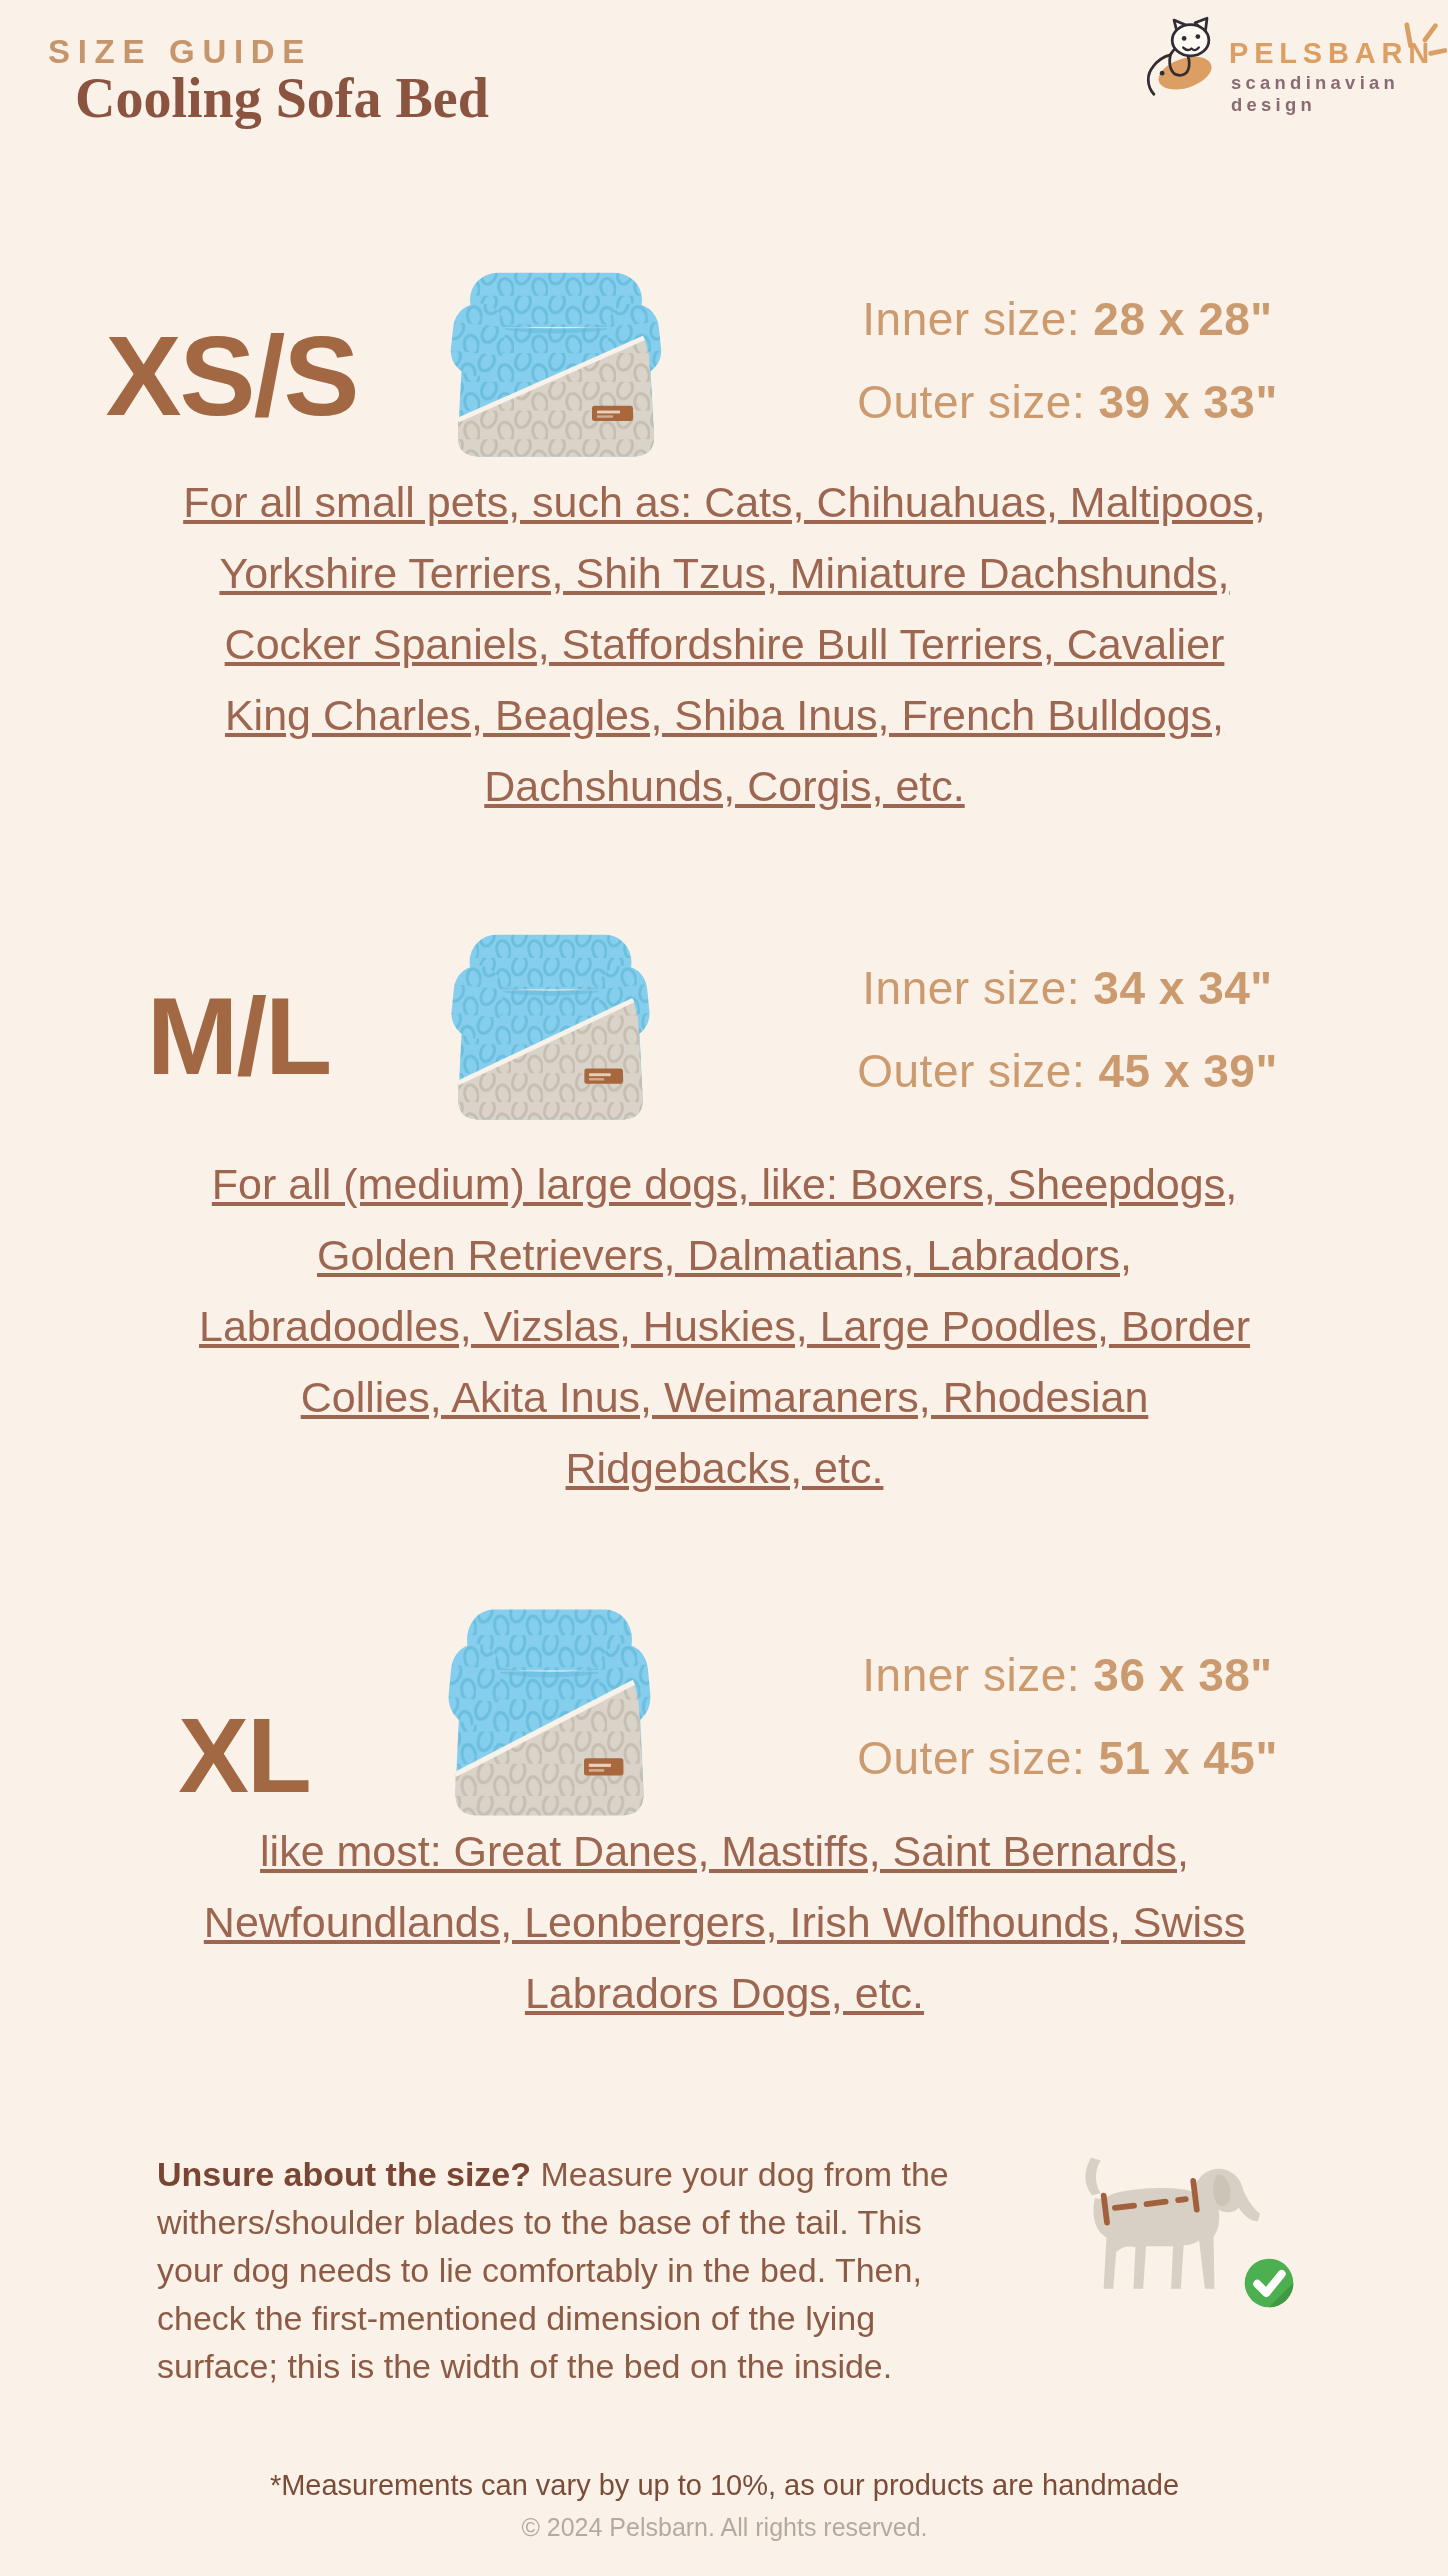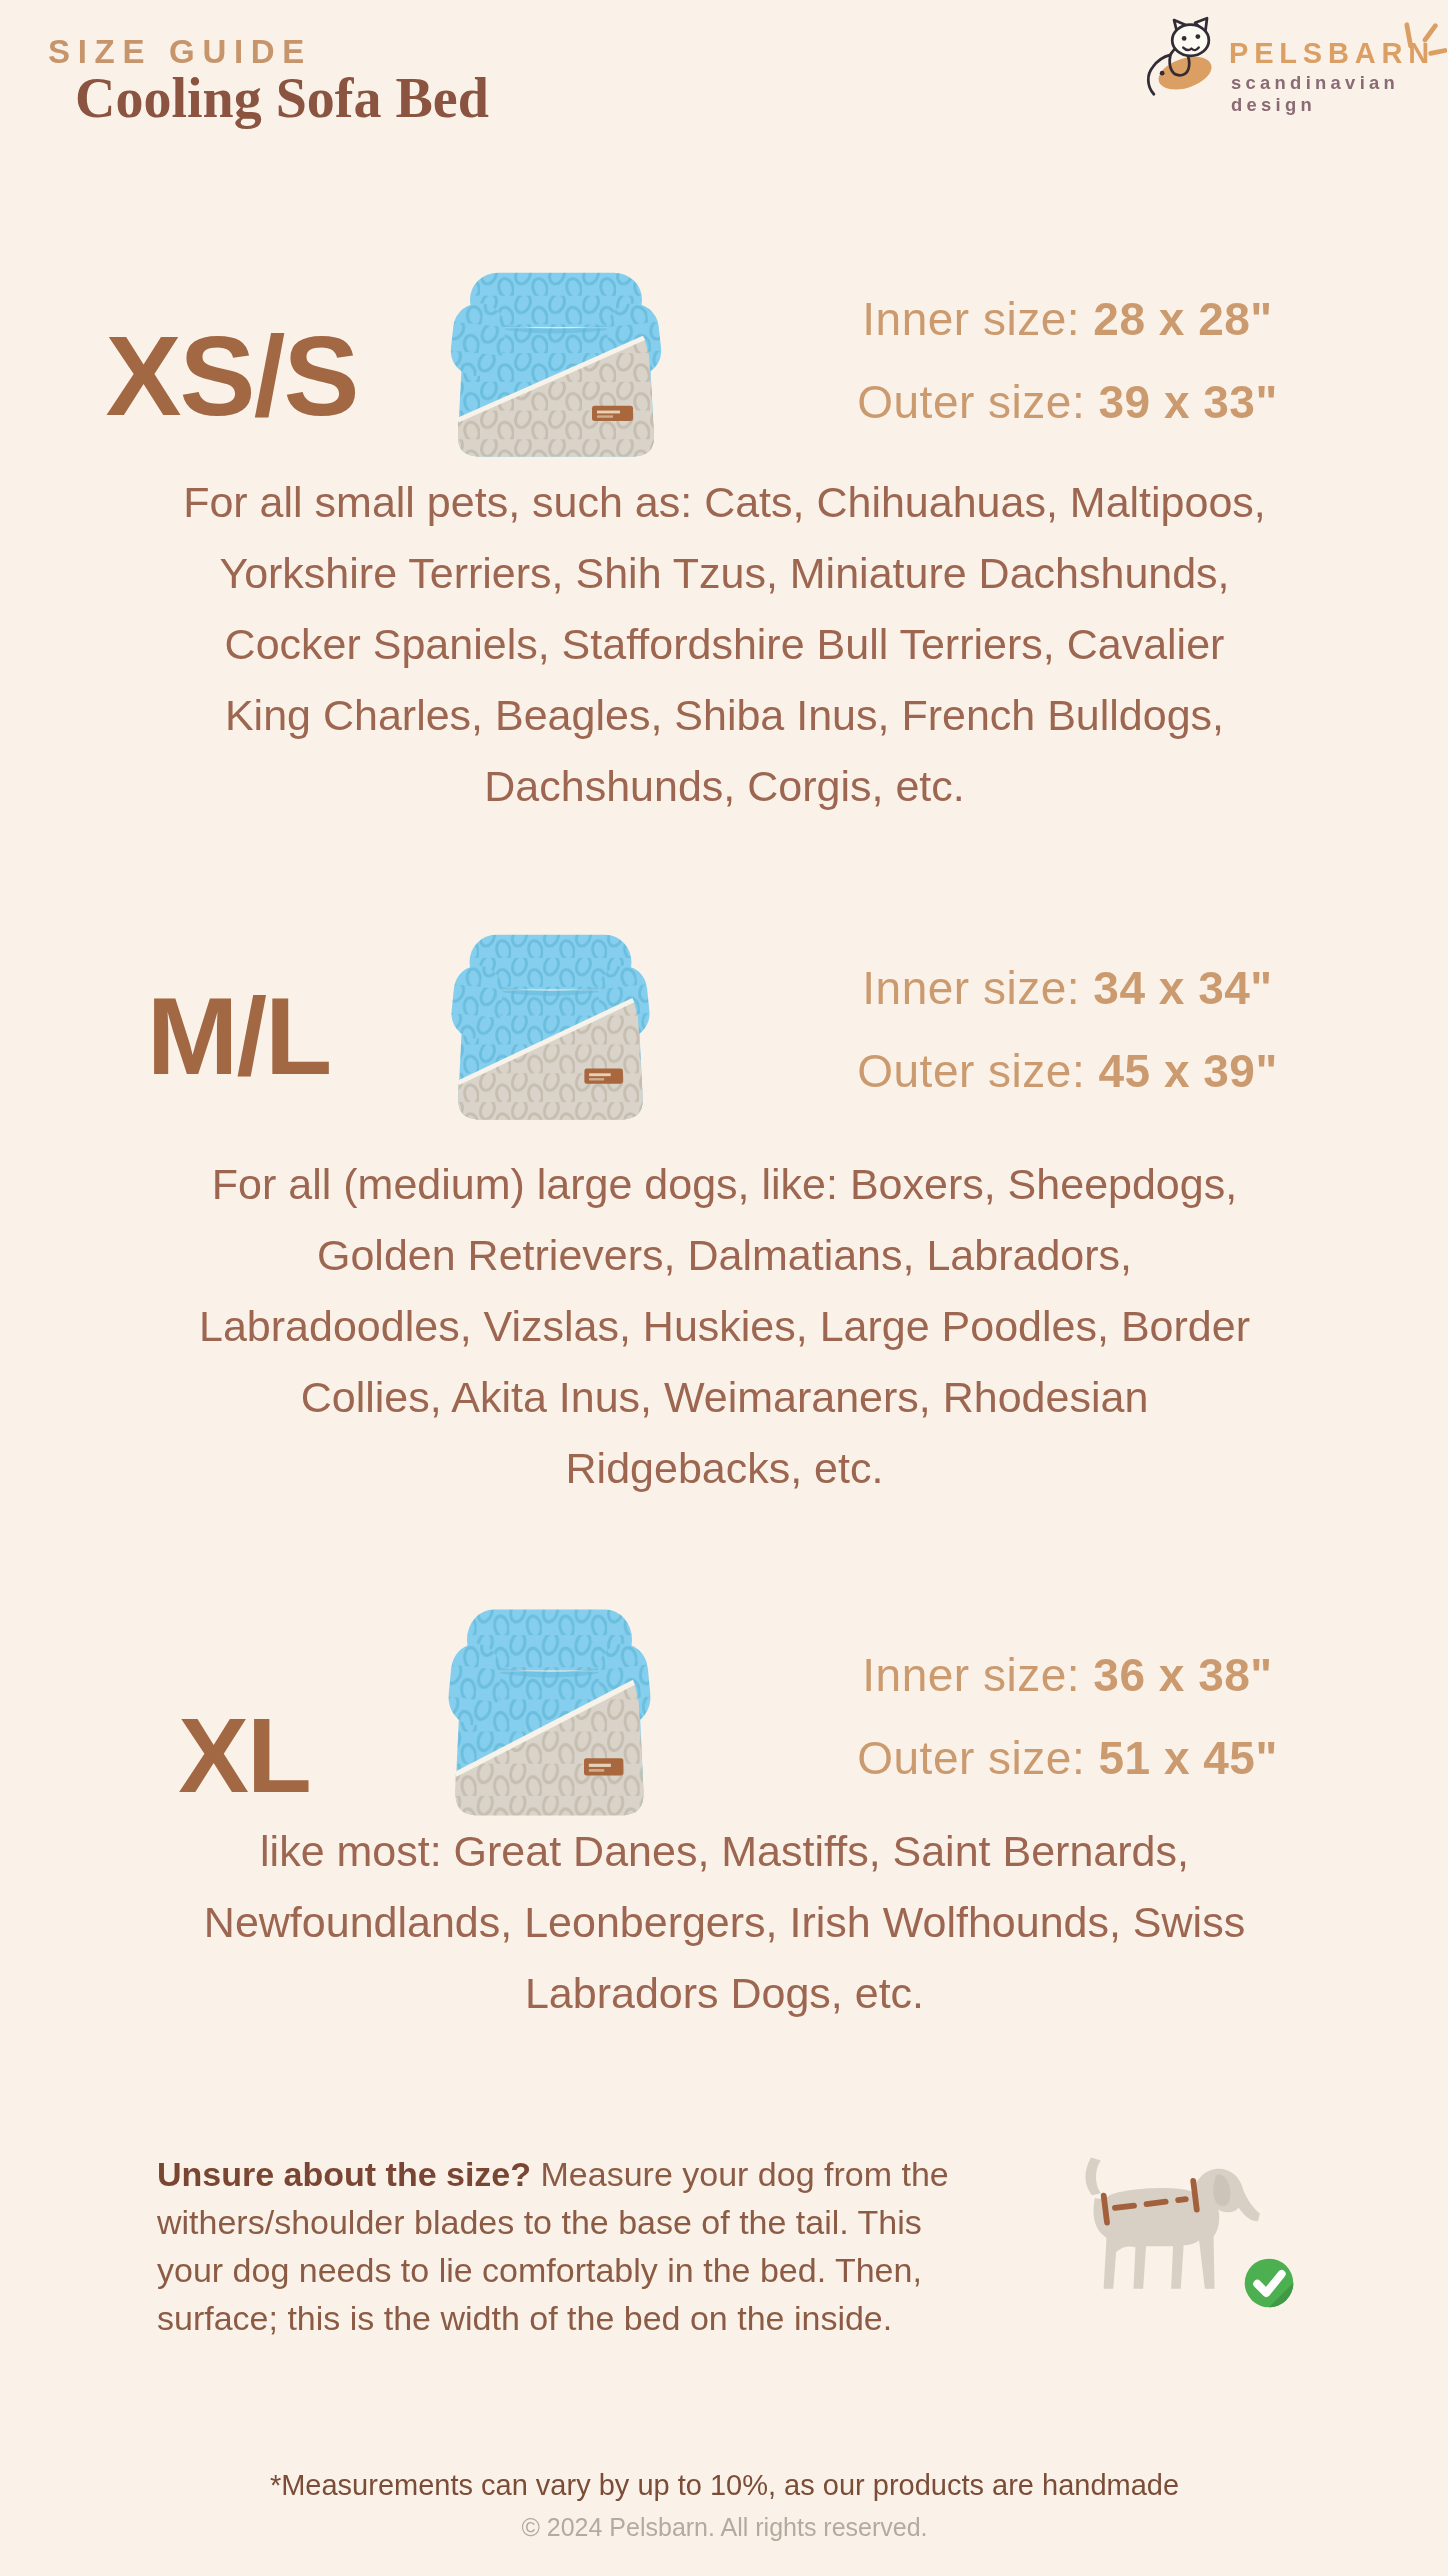--- a/index.html
+++ b/index.html
@@ -37,21 +37,21 @@
   .bed-3{left:444px; top:1603px; width:211px; height:225px;}
 
   .dims{left:763px; width:609px; text-align:center; color:#cb9a6f;
     font-size:46px; letter-spacing:0.5px; line-height:83px;}
   .dims b{font-weight:700;}
   .dims-1{top:278px;}
   .dims-2{top:947px;}
   .dims-3{top:1634px;}
 
   .desc{left:0; width:1449px; text-align:center; color:#9d6651;
-    font-size:43px; line-height:71px; font-weight:400;}
+    font-size:43px; line-height:71px; font-weight:400;text-decoration:underline;}
   .desc-1{top:467px;}
   .desc-2{top:1149px;}
   .desc-3{top:1816px;}
 
   
   .help{left:157px; top:2150px; width:889px; font-size:34px;
     line-height:48px; color:#8c5b45;}
   .help b{color:#7a4634; font-weight:700;}
   .measure-dog{left:1062px; top:2146px;}
   .check{left:1242px; top:2256px;}
@@ -172,20 +172,21 @@
   <div class="abs desc desc-3">
     <div>like most: Great Danes, Mastiffs, Saint Bernards,</div>
     <div>Newfoundlands, Leonbergers, Irish Wolfhounds, Swiss</div>
     <div>Labradors Dogs, etc.</div>
   </div>
 
   <div class="abs help">
     <div><b>Unsure about the size?</b> <span>Measure your dog from the</span></div>
     <div>withers/shoulder blades to the base of the tail. This</div>
     <div>your dog needs to lie comfortably in the bed. Then,</div>
+    <div>check the first-mentioned dimension of the lying</div>
     <div>surface; this is the width of the bed on the inside.</div>
   </div>
 
   <svg class="abs measure-dog" width="198" height="164" viewBox="0 0 205 170">
     <path fill="#d8d0c5" d="M30,12 C22,26 22,40 31,51 L40,49 C33,38 34,24 40,15 Z"></path>
     <path fill="#d8d0c5" d="M34,54 C30,72 34,88 46,95 L43,148 L53,148 L56,110 C62,104 70,103 76,105 L74,148 L84,148 L87,104 L115,104 L113,148 L123,148 L126,103 C132,103 138,101 142,98 L148,148 L158,148 L157,94 C163,86 164,74 162,66 C170,70 178,70 183,64 C190,74 196,78 203,78 L205,70 C198,64 192,56 188,46 C184,30 172,22 158,24 C146,26 138,36 136,48 C120,40 60,44 48,52 C43,55 38,55 34,54 Z"></path>
     <path fill="#cdc4b8" d="M160,30 C154,44 156,58 164,62 C172,64 176,56 174,44 C172,34 166,28 160,30 Z"></path>
     <g stroke="#a2603c" stroke-width="6" stroke-linecap="round" transform="rotate(-7 105 55)">
       <line x1="44" y1="44" x2="44" y2="72"></line>
       <line x1="54" y1="58" x2="128" y2="58" stroke-dasharray="20 13"></line>

